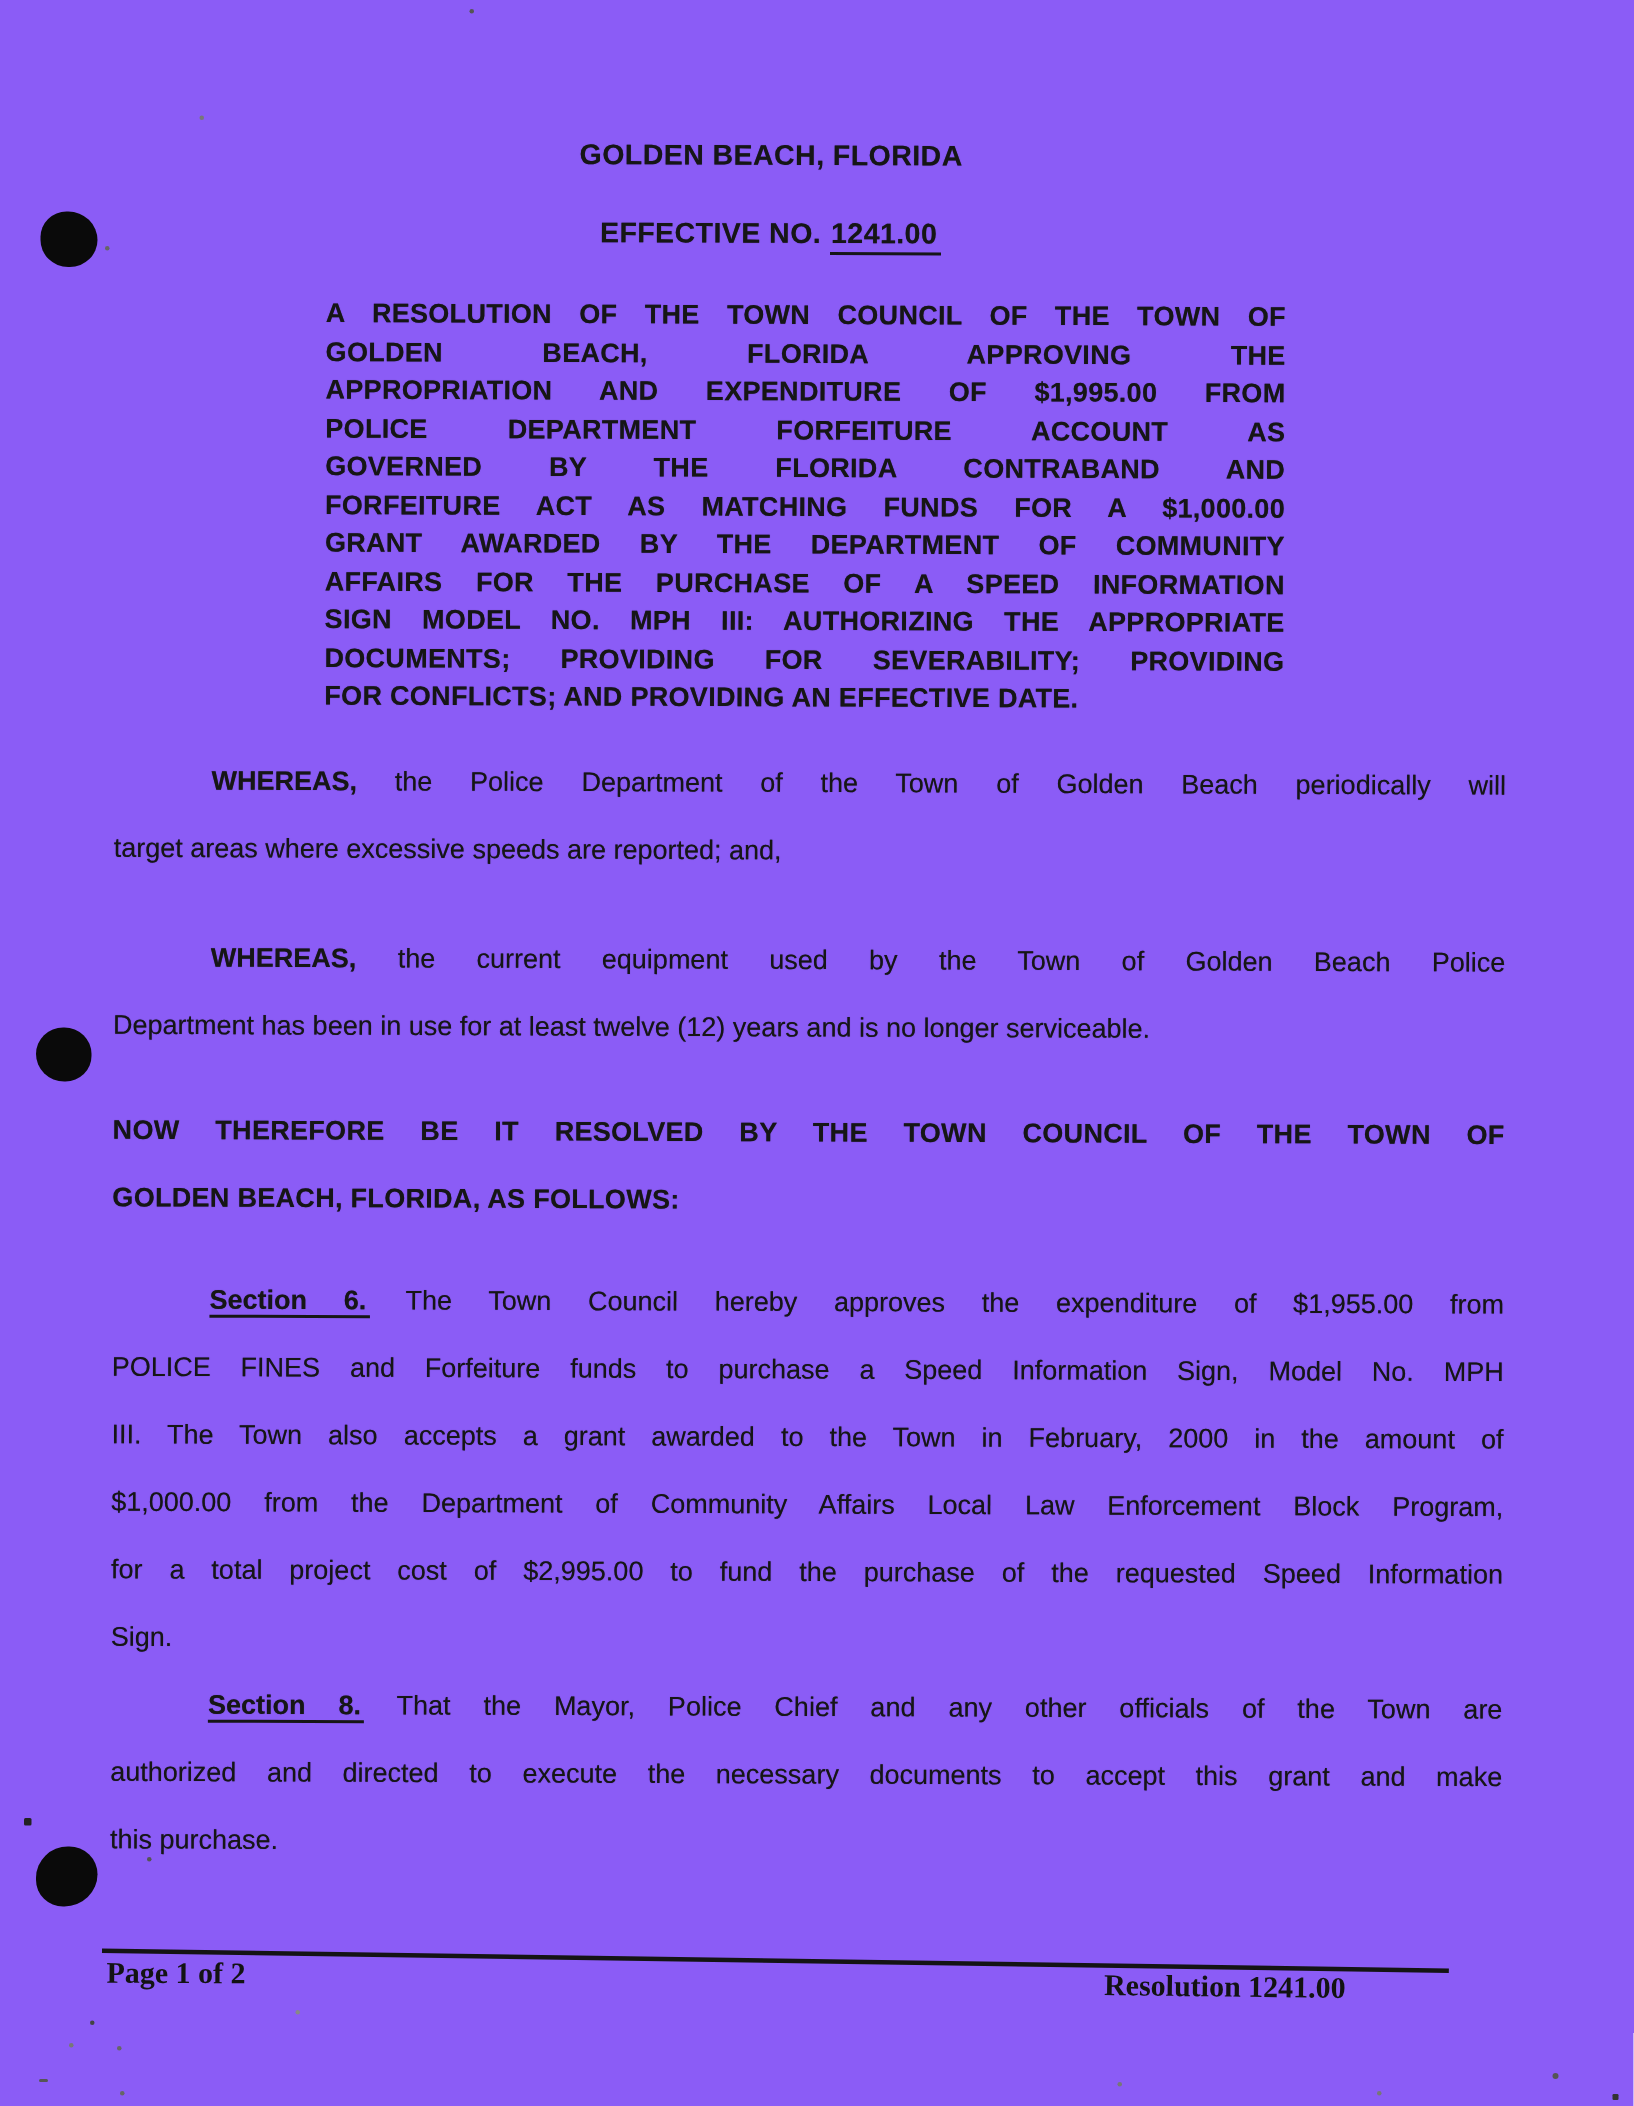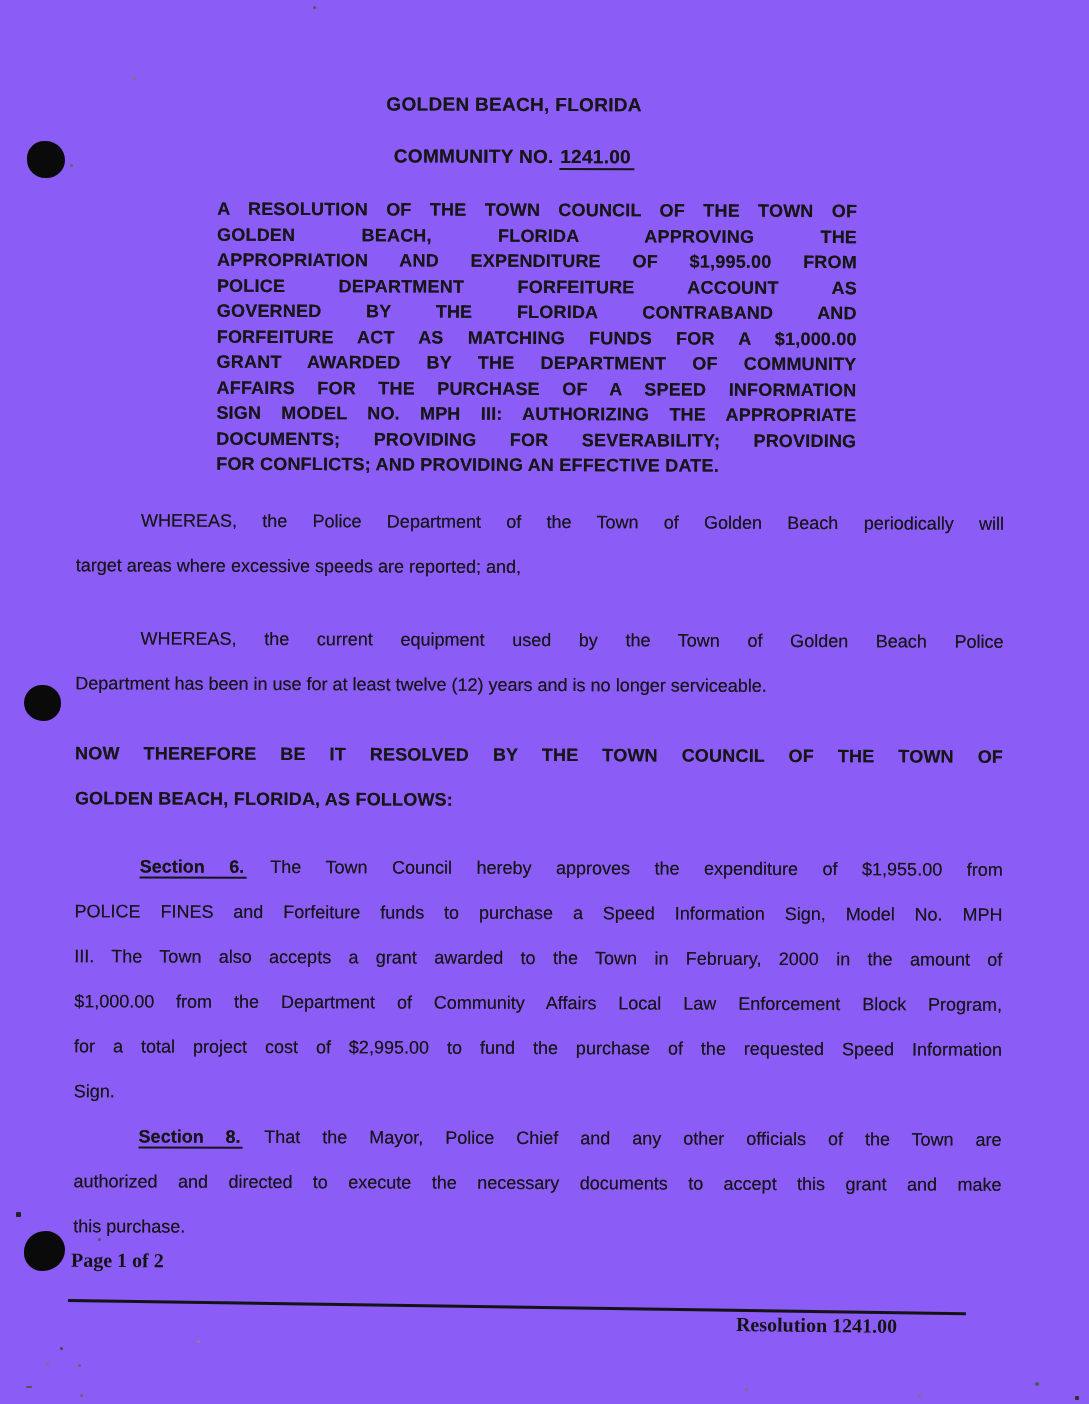--- a/index.html
+++ b/index.html
@@ -50,21 +50,21 @@
     left: 78px; width: 928px;
     font-size: 18px;
     line-height: 45px;
   }
   .w1 { top: 500px; }
   .w2 { top: 618px; }
   .resolved { top: 733px; font-weight: bold; letter-spacing: 0.2px; }
   .s1 { top: 846px; }
   .s2 { top: 1116px; }
   .ind { text-indent: 65px; }
-  .bold { font-weight: normal; }
+  .bold { font-weight: bold; }
   .sec-head {
     font-weight: bold;
     border-bottom: 2px solid #161616;
     padding-right: 2px;
   }
   .hp {
     position: absolute;
     background: #0a0a0a;
   }
   .hp1 { left: 27px; top: 141px; width: 38px; height: 37px; border-radius: 47% 53% 50% 50%; }
@@ -78,21 +78,21 @@
     transform: rotate(0.85deg);
     transform-origin: 0 50%;
   }
   .footer-text {
     position: absolute;
     font-family: "Liberation Serif", serif;
     font-weight: bold;
     font-size: 20px;
     color: #131313;
   }
-  .f-left { left: 71px; top: 1249px; transform: rotate(0.3deg); text-align: right; }
+  .f-left { left: 71px; top: 1305px; transform: rotate(0.3deg); text-align: right; }
   .f-right { left: 736px; top: 1314px; transform: rotate(0.7deg); }
   .speck { position: absolute; border-radius: 50%; }
 </style>
 </head>
 <body>
 
 <div class="page">
 
   <div class="hp hp1"></div>
   <div class="hp hp2"></div>
@@ -113,21 +113,21 @@
   <div class="speck" style="left:745px;top:1388px;width:3px;height:3px;background:#777;"></div>
   <div class="speck" style="left:1035px;top:1382px;width:4px;height:4px;background:#555;"></div>
   <div class="speck" style="left:1075px;top:1396px;width:4px;height:4px;background:#333;border-radius:20%;"></div>
   <div class="speck" style="left:918px;top:1394px;width:3px;height:3px;background:#777;"></div>
 
   <div class="content">
 
     <div class="doc-title t1">GOLDEN BEACH, FLORIDA</div>
 
     <div class="doc-title t2">
-      <span>COMMUNITY NO.</span>
+      <span>EFFECTIVE NO.</span>
       <span class="num-underline">1241.00</span>
     </div>
 
     <div class="title-block">
       <div class="ln jb">A RESOLUTION OF THE TOWN COUNCIL OF THE TOWN OF</div>
       <div class="ln jb">GOLDEN BEACH, FLORIDA APPROVING THE</div>
       <div class="ln jb">APPROPRIATION AND EXPENDITURE OF $1,995.00 FROM</div>
       <div class="ln jb">POLICE DEPARTMENT FORFEITURE ACCOUNT AS</div>
       <div class="ln jb">GOVERNED BY THE FLORIDA CONTRABAND AND</div>
       <div class="ln jb">FORFEITURE ACT AS MATCHING FUNDS FOR A $1,000.00</div>

